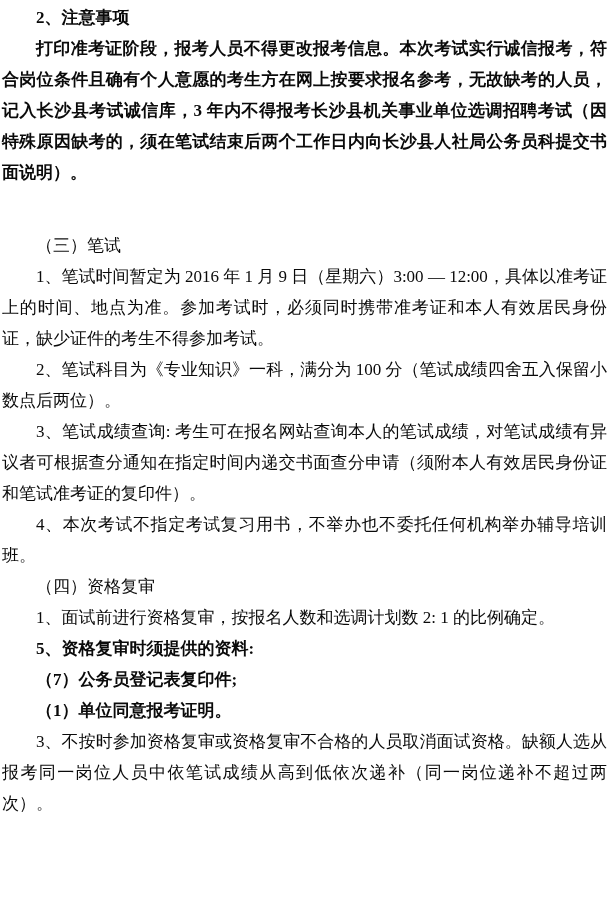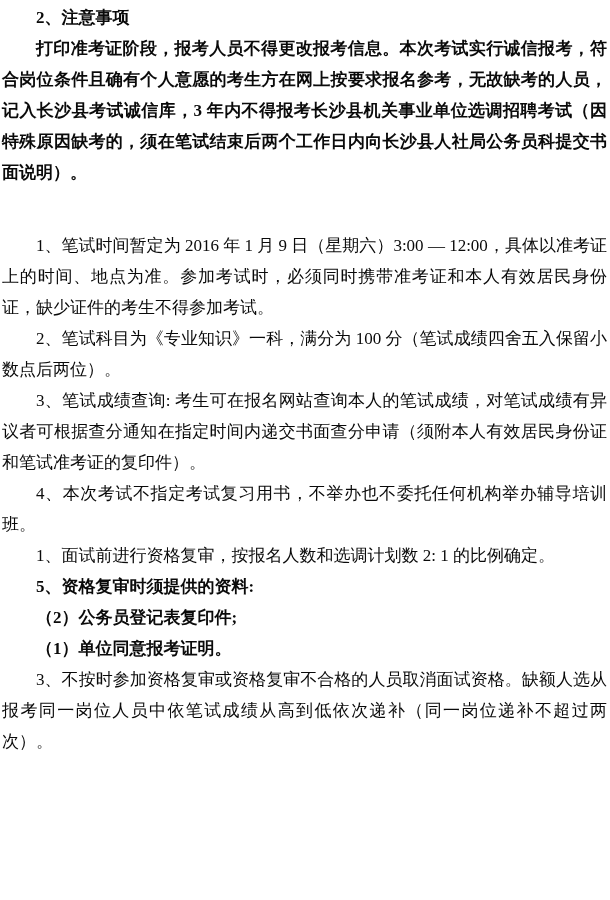--- a/index.html
+++ b/index.html
@@ -39,34 +39,36 @@
 <body>
 
 <div class="doc">
 
   <p class="para bold">2、注意事项</p>
 
   <p class="para bold">打印准考证阶段，报考人员不得更改报考信息。本次考试实行诚信报考，符合岗位条件且确有个人意愿的考生方在网上按要求报名参考，无故缺考的人员，记入长沙县考试诚信库，3 年内不得报考长沙县机关事业单位选调招聘考试（因特殊原因缺考的，须在笔试结束后两个工作日内向长沙县人社局公务员科提交书面说明）。</p>
 
   <div class="section-gap"></div>
 
+  <p class="para">（三）笔试</p>
 
   <p class="para">1、笔试时间暂定为 2016 年 1 月 9 日（星期六）3:00 — 12:00，具体以准考证上的时间、地点为准。参加考试时，必须同时携带准考证和本人有效居民身份证，缺少证件的考生不得参加考试。</p>
 
   <p class="para">2、笔试科目为《专业知识》一科，满分为 100 分（笔试成绩四舍五入保留小数点后两位）。</p>
 
   <p class="para">3、笔试成绩查询: 考生可在报名网站查询本人的笔试成绩，对笔试成绩有异议者可根据查分通知在指定时间内递交书面查分申请（须附本人有效居民身份证和笔试准考证的复印件）。</p>
 
   <p class="para">4、本次考试不指定考试复习用书，不举办也不委托任何机构举办辅导培训班。</p>
 
+  <p class="para">（四）资格复审</p>
 
   <p class="para">1、面试前进行资格复审，按报名人数和选调计划数 2: 1 的比例确定。</p>
 
   <p class="para bold">5、资格复审时须提供的资料:</p>
 
 
-  <p class="para bold">（2）公务员登记表复印件;</p>
+  <p class="para bold">（7）公务员登记表复印件;</p>
 
   <p class="para bold">（1）单位同意报考证明。</p>
 
   <p class="para">3、不按时参加资格复审或资格复审不合格的人员取消面试资格。缺额人选从报考同一岗位人员中依笔试成绩从高到低依次递补（同一岗位递补不超过两次）。</p>
 
 </div>
 
 </body></html>

